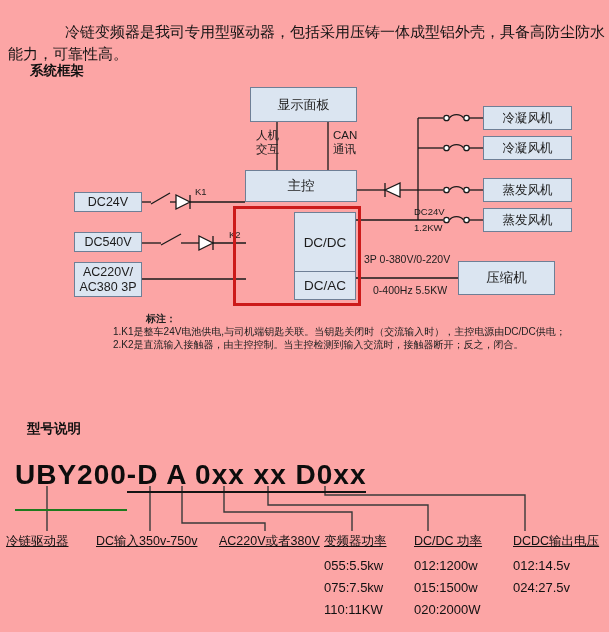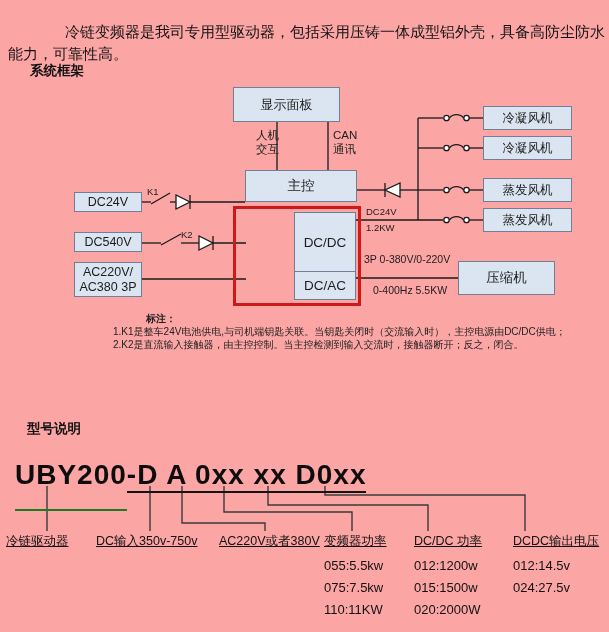--- a/index.html
+++ b/index.html
@@ -20,21 +20,21 @@
   }
   .h-section{font-size:13.5px;font-weight:bold;color:#111;}
   .dbox{
     background:var(--box-fill);border:1px solid var(--box-border);
     display:flex;align-items:center;justify-content:center;flex-direction:column;
     box-sizing:border-box;text-align:center;color:#1c1c1c;
   }
   .f13{font-size:13px;} .f125{font-size:12.5px;justify-content:center;} .f135{font-size:13.5px;}
   .lh15{line-height:15px;} .lh17{line-height:17px;}
   .wire-label{font-size:11.5px;line-height:14px;color:#1c1c1c;}
-  .tiny-label{font-size:9.5px;color:#1c1c1c;}
+  .tiny-label{font-size:9.5px;color:#1c1c1c;margin-left:48px;}
   .spec-label{font-size:10.5px;color:#1c1c1c;white-space:nowrap;}
   .red-rect{
     border:3px solid var(--highlight-red);
     left:233px;top:206px;width:128px;height:100px;box-sizing:border-box;
     background:transparent;z-index:5;
   }
   .notes{left:113px;top:312px;width:480px;font-size:10px;line-height:13px;color:#222;}
   .notes .nt{font-weight:bold;margin-left:33px;}
   .model-code{
     left:15px;top:459px;font-size:28px;font-weight:bold;letter-spacing:1px;
@@ -53,21 +53,21 @@
 </style>
 </head>
 <body>
 
 <div class="page">
 
   <p class="abs intro">冷链变频器是我司专用型驱动器，包括采用压铸一体成型铝外壳，具备高防尘防水能力，可靠性高。</p>
 
   <div class="abs h-section" style="left:30px;top:62px;">系统框架</div>
 
-  <div class="abs dbox f13 boxlayer" style="left:233px;top:87px;width:107px;height:35px;">
+  <div class="abs dbox f13 boxlayer" style="left:250px;top:87px;width:107px;height:35px;">
     <span>显示面板</span>
   </div>
 
   <div class="abs dbox f135 boxlayer" style="left:245px;top:170px;width:112px;height:32px;">
     <span>主控</span>
   </div>
 
 
   <div class="abs dbox f135 boxlayer" style="left:294px;top:212px;width:62px;height:60px;">
     <span>DC/DC</span>

